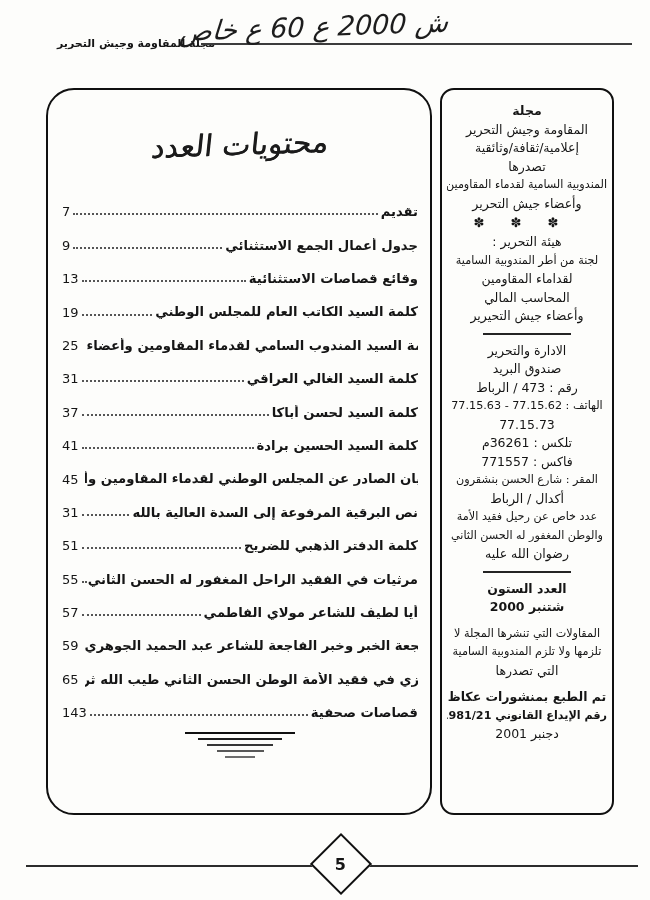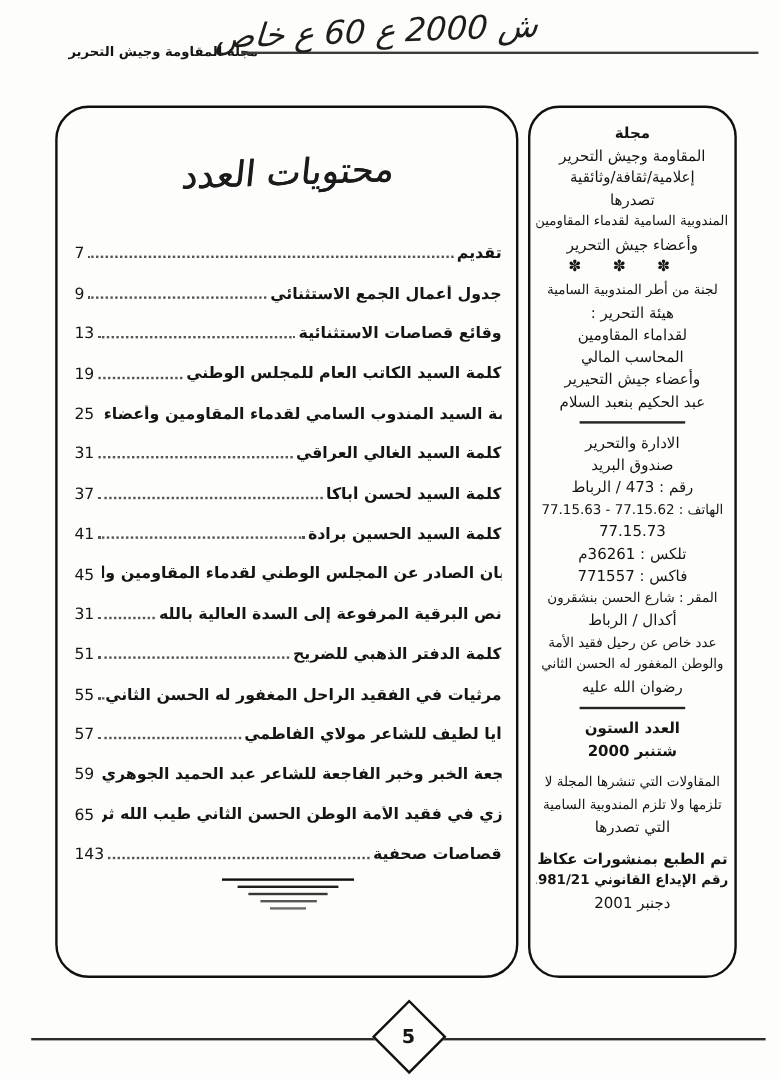--- a/index.html
+++ b/index.html
@@ -35,21 +35,21 @@
   .ornament{margin-top:12px;display:flex;flex-direction:column;align-items:center;gap:4px;}
   .ornament span{display:block;height:2px;}
   .orn1{width:110px;background:#101010;}
   .orn2{width:84px;background:#1d1d1d;}
   .orn3{width:66px;background:#363636;}
   .orn4{width:47px;background:#585858;}
   .orn5{width:30px;background:#6d6d6d;}
   
   .info-box{
     position:absolute;left:440px;top:88px;width:174px;height:727px;
-    border:2.5px solid #101010;border-radius:26px;box-sizing:border-box;
+    border:2.5px solid #101010;border-radius:14px;box-sizing:border-box;
     padding:12px 5px 0 5px;direction:rtl;text-align:center;background:#fdfdfb;
   }
   .info-line{font-size:12.5px;line-height:18.5px;white-space:nowrap;overflow:hidden;}
   .info-line.b{font-weight:bold;}
   .info-line.s{font-size:11.2px;}
   .info-line.stars{letter-spacing:11px;font-size:13px;line-height:20px;padding-right:11px;}
   .info-sep{width:88px;height:2px;background:#242424;margin:7px auto;}
   .info-gap{height:8px;}
   
   .footer-rule{position:absolute;left:26px;top:865px;width:612px;height:2px;background:#2c2c2c;}
@@ -164,26 +164,25 @@
 
   <div class="info-box">
     <div id="info-content">
         <div class="info-line b">مجلة</div>
         <div class="info-line">المقاومة وجيش التحرير</div>
         <div class="info-line">إعلامية/ثقافة/وثائقية</div>
         <div class="info-line">تصدرها</div>
         <div class="info-line s">المندوبية السامية لقدماء المقاومين</div>
         <div class="info-line">وأعضاء جيش التحرير</div>
         <div class="info-line stars">✽ ✽ ✽</div>
+        <div class="info-line">هيئة التحرير :</div>
         <div class="info-line s">لجنة من أطر المندوبية السامية</div>
-        <div class="info-line">هيئة التحرير :</div>
         <div class="info-line">لقداماء المقاومين</div>
         <div class="info-line">المحاسب المالي</div>
         <div class="info-line">وأعضاء جيش التحيرير</div>
-        <div class="info-line">عبد الحكيم بنعبد السلام</div>
         <div class="info-sep"></div>
         <div class="info-line">الادارة والتحرير</div>
         <div class="info-line">صندوق البريد</div>
         <div class="info-line">رقم : 473 / الرباط</div>
         <div class="info-line s">الهاتف : 77.15.62 - 77.15.63</div>
         <div class="info-line">77.15.73</div>
         <div class="info-line">تلكس : 36261م</div>
         <div class="info-line">فاكس : 771557</div>
         <div class="info-line s">المقر : شارع الحسن بنشقرون</div>
         <div class="info-line">أكدال / الرباط</div>

